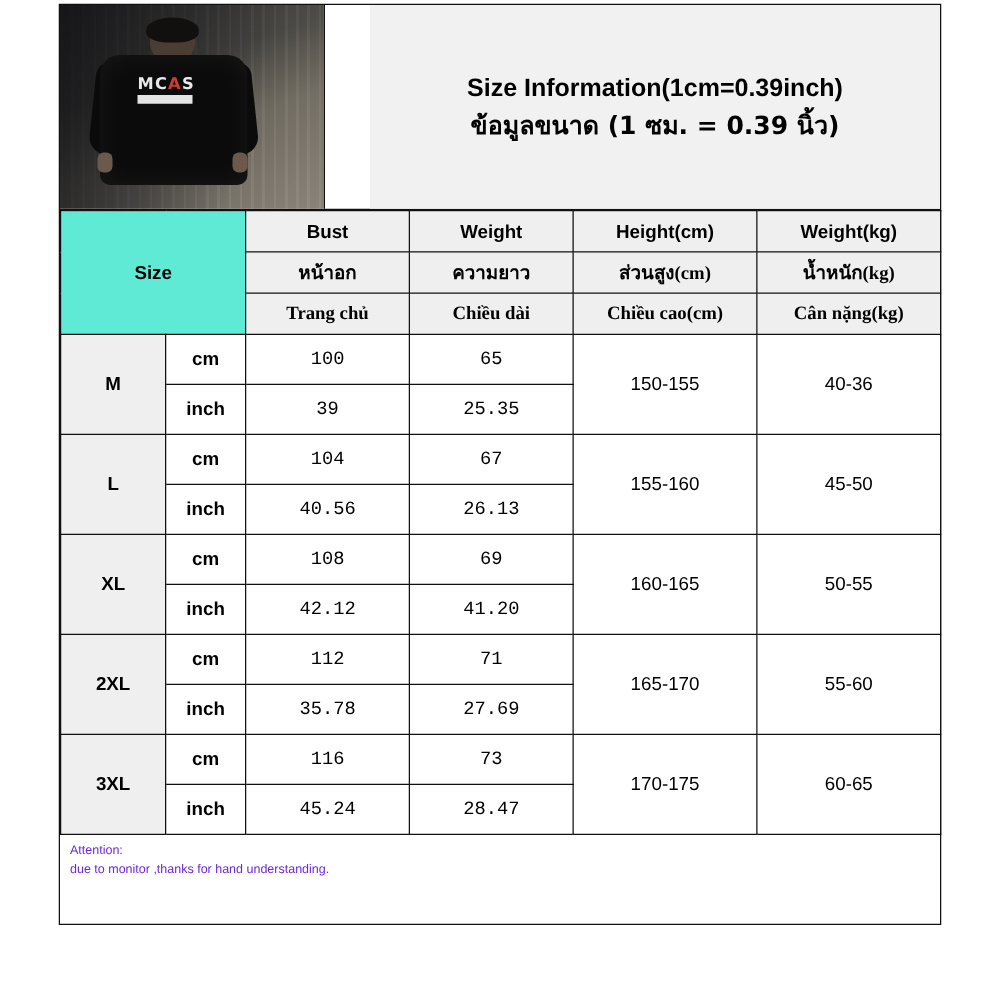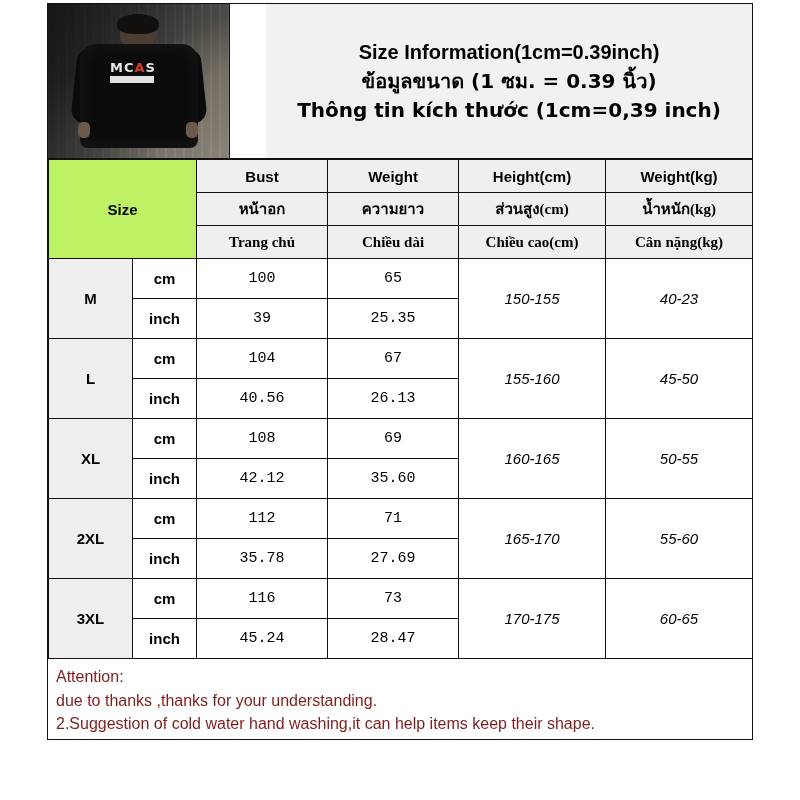--- a/index.html
+++ b/index.html
@@ -31,21 +31,21 @@
     flex-direction: column;
   }
   
   .header {
     display: flex;
     height: 164px;
     border-bottom: 1px solid #111;
     box-sizing: border-box;
   }
   .photo {
-    width: 182px;
+    width: 212px;
     height: 100%;
     border-right: 1px solid #111;
     box-sizing: border-box;
     position: relative;
     overflow: hidden;
     background: linear-gradient(160deg, #2b2b2b 0%, #3a3a38 35%, #6f6a60 60%, #8b857a 100%);
   }
   .photo .wall {
     position: absolute;
     inset: 0;
@@ -179,45 +179,45 @@
   .col-wgt  { width: 147px; }
 
   .hdr-cell {
     height: 32px;
     background: #efefef;
     font-weight: bold;
     font-size: 15px;
   }
   .hdr-cell.thai, .hdr-cell.viet { font-family: Liberation Serif, serif; }
   .size-title {
-    background: #bef264;
+    background: #5eead4;
     font-size: 24px;
     font-weight: bold;
   }
   .size-label {
     background: #efefef;
     font-size: 17px;
     font-weight: bold;
   }
   .unit-cell {
     font-weight: bold;
     font-size: 14px;
     height: 39px;
   }
   .val-cell { font-size: 15px; font-family: Liberation Mono, monospace; }
-  .span-cell { font-size: 15px; font-style: italic; }
+  .span-cell { font-size: 15px; }
 
   
   .attention {
     flex: 1;
     padding: 6px 8px 4px 8px;
     box-sizing: border-box;
-    font-size: 16px;
+    font-size: 10px;
     line-height: 1.45;
-    color: #7f1d1d;
+    color: #6d28d9;
   }
   .attention .line { white-space: nowrap; }
 </style>
 </head>
 <body>
 
 <div class="page">
   <div class="sheet">
 
     <div class="header">
@@ -232,21 +232,20 @@
           <div class="logo"><span>MC</span><span class="accent">A</span><span>S</span></div>
           <div class="logobar"></div>
           <div class="handL"></div>
           <div class="handR"></div>
 
         </div>
       </div>
       <div class="title-area">
         <div class="title-line">Size Information(1cm=0.39inch)</div>
         <div class="title-line thai">ข้อมูลขนาด (1 ซม. = 0.39 นิ้ว)</div>
-        <div class="title-line viet">Thông tin kích thước (1cm=0,39 inch)</div>
       </div>
     </div>
 
     <table class="size-table">
       <colgroup>
         <col class="col-size">
           <col class="col-unit">
           <col class="col-bust">
         <col class="col-len">
           <col class="col-hgt">
@@ -272,21 +271,21 @@
           <td class="hdr-cell viet">Chiều cao(cm)</td>
           <td class="hdr-cell viet">Cân nặng(kg)</td>
         </tr>
 
         <tr>
           <td class="size-label" rowspan="2">M</td>
           <td class="unit-cell">cm</td>
           <td class="val-cell">100</td>
           <td class="val-cell">65</td>
           <td class="span-cell" rowspan="2">150-155</td>
-          <td class="span-cell" rowspan="2">40-23</td>
+          <td class="span-cell" rowspan="2">40-36</td>
         </tr>
         <tr>
           <td class="unit-cell">inch</td>
           <td class="val-cell">39</td>
           <td class="val-cell">25.35</td>
         </tr>
 
         <tr>
           <td class="size-label" rowspan="2">L</td>
           <td class="unit-cell">cm</td>
@@ -305,21 +304,21 @@
           <td class="size-label" rowspan="2">XL</td>
           <td class="unit-cell">cm</td>
           <td class="val-cell">108</td>
           <td class="val-cell">69</td>
           <td class="span-cell" rowspan="2">160-165</td>
           <td class="span-cell" rowspan="2">50-55</td>
         </tr>
         <tr>
           <td class="unit-cell">inch</td>
           <td class="val-cell">42.12</td>
-          <td class="val-cell">35.60</td>
+          <td class="val-cell">41.20</td>
         </tr>
 
         <tr>
           <td class="size-label" rowspan="2">2XL</td>
           <td class="unit-cell">cm</td>
           <td class="val-cell">112</td>
           <td class="val-cell">71</td>
           <td class="span-cell" rowspan="2">165-170</td>
           <td class="span-cell" rowspan="2">55-60</td>
         </tr>
@@ -340,18 +339,17 @@
         <tr>
           <td class="unit-cell">inch</td>
           <td class="val-cell">45.24</td>
           <td class="val-cell">28.47</td>
         </tr>
       </tbody>
     </table>
 
     <div class="attention">
       <div class="line">Attention:</div>
-      <div class="line">due to thanks ,thanks for your understanding.</div>
-      <div class="line">2.Suggestion of cold water hand washing,it can help items keep their shape.</div>
+      <div class="line">due to monitor ,thanks for hand understanding.</div>
     </div>
 
   </div>
 </div>
 
 </body></html>

